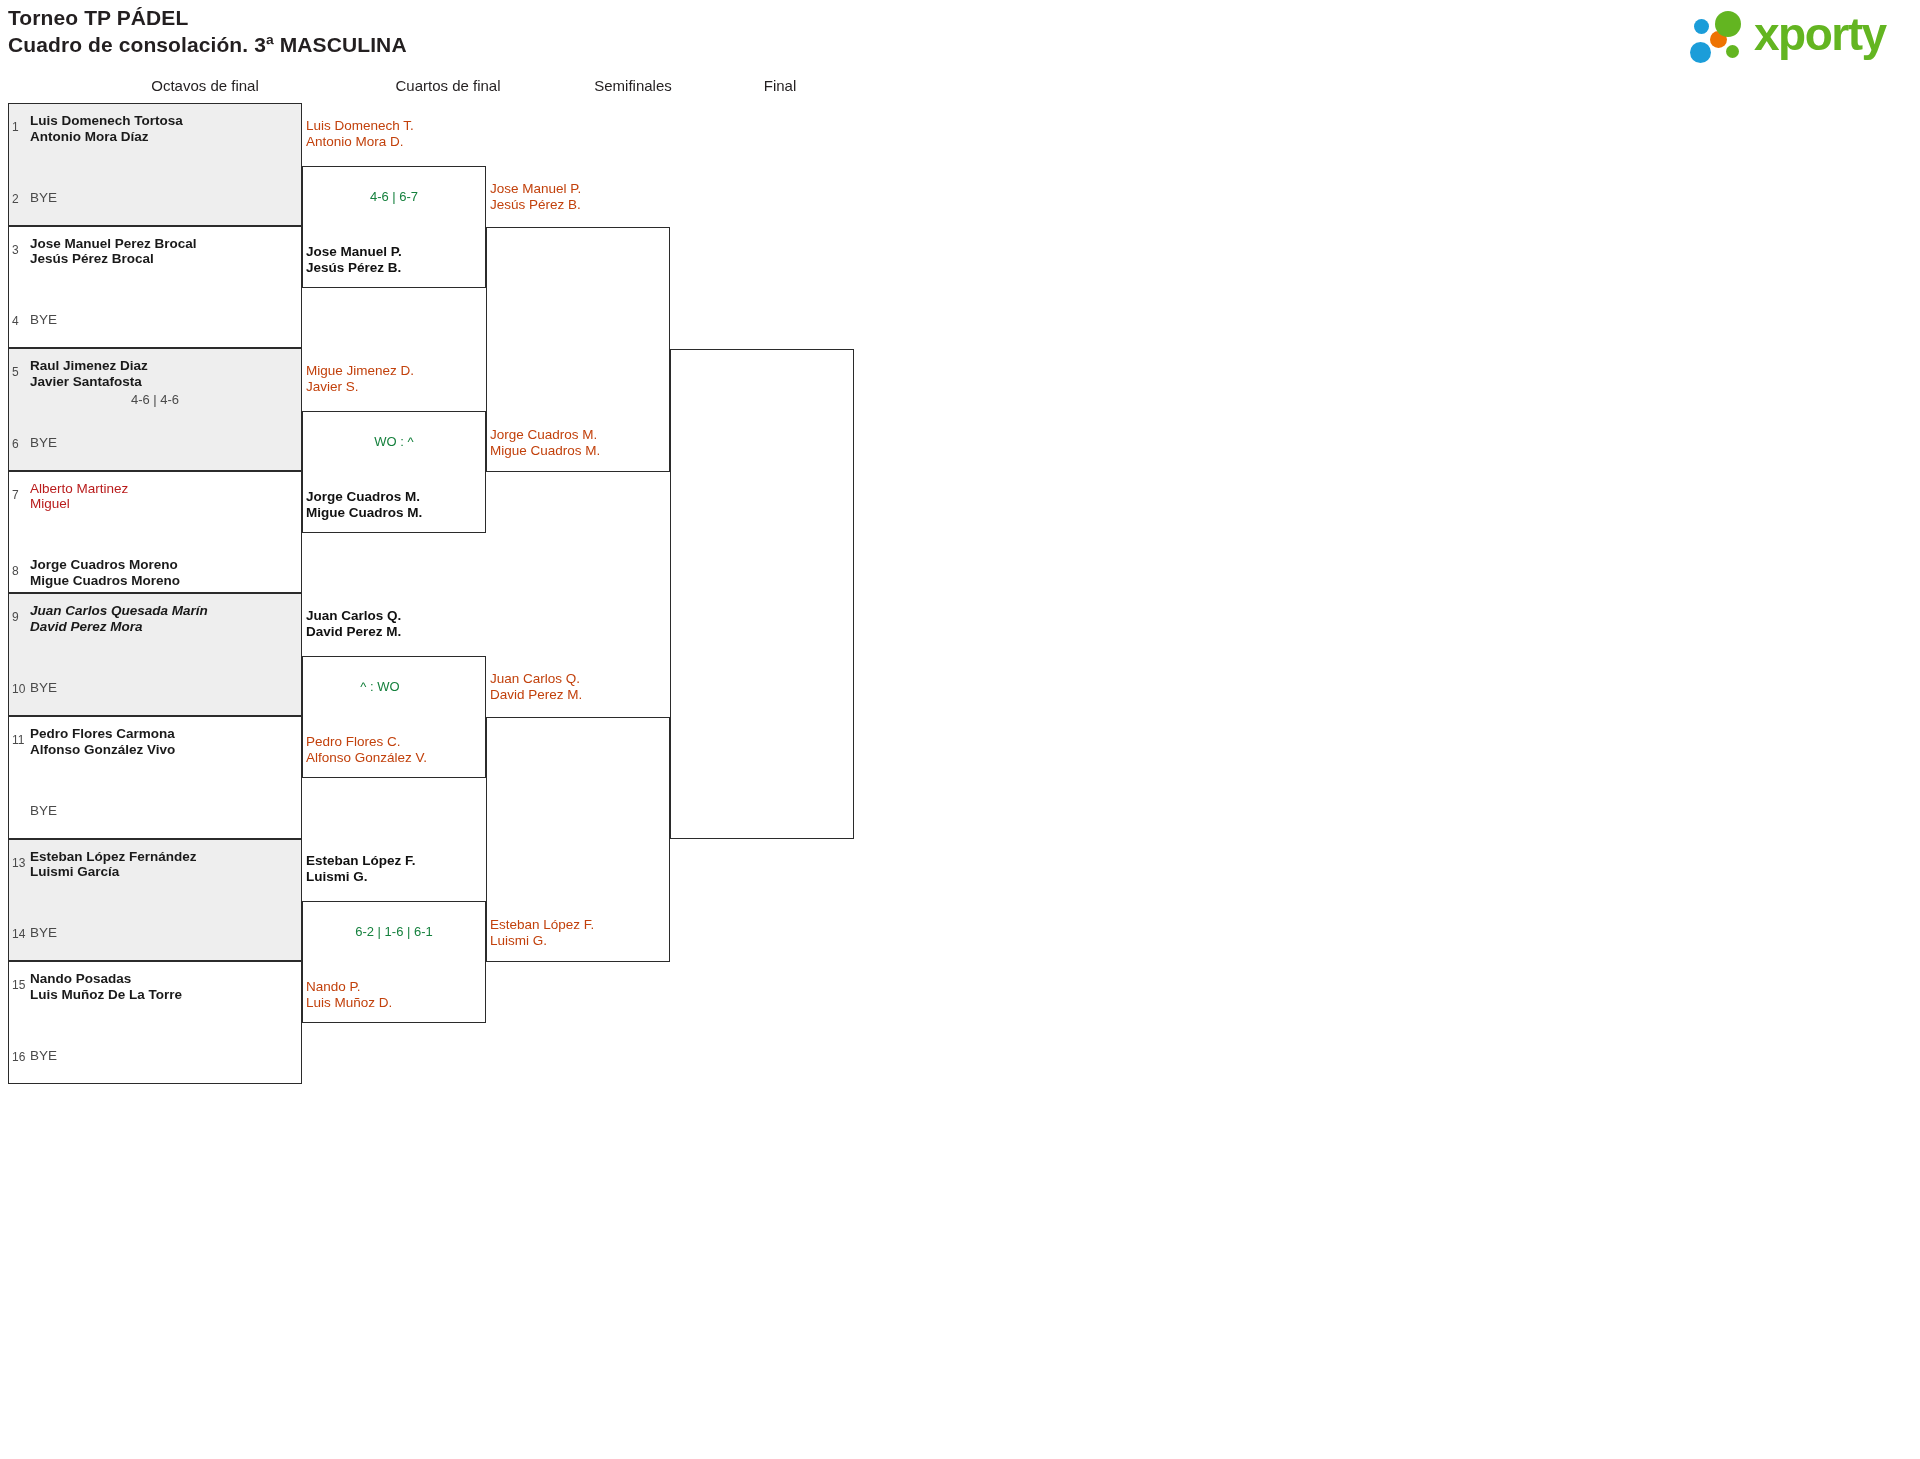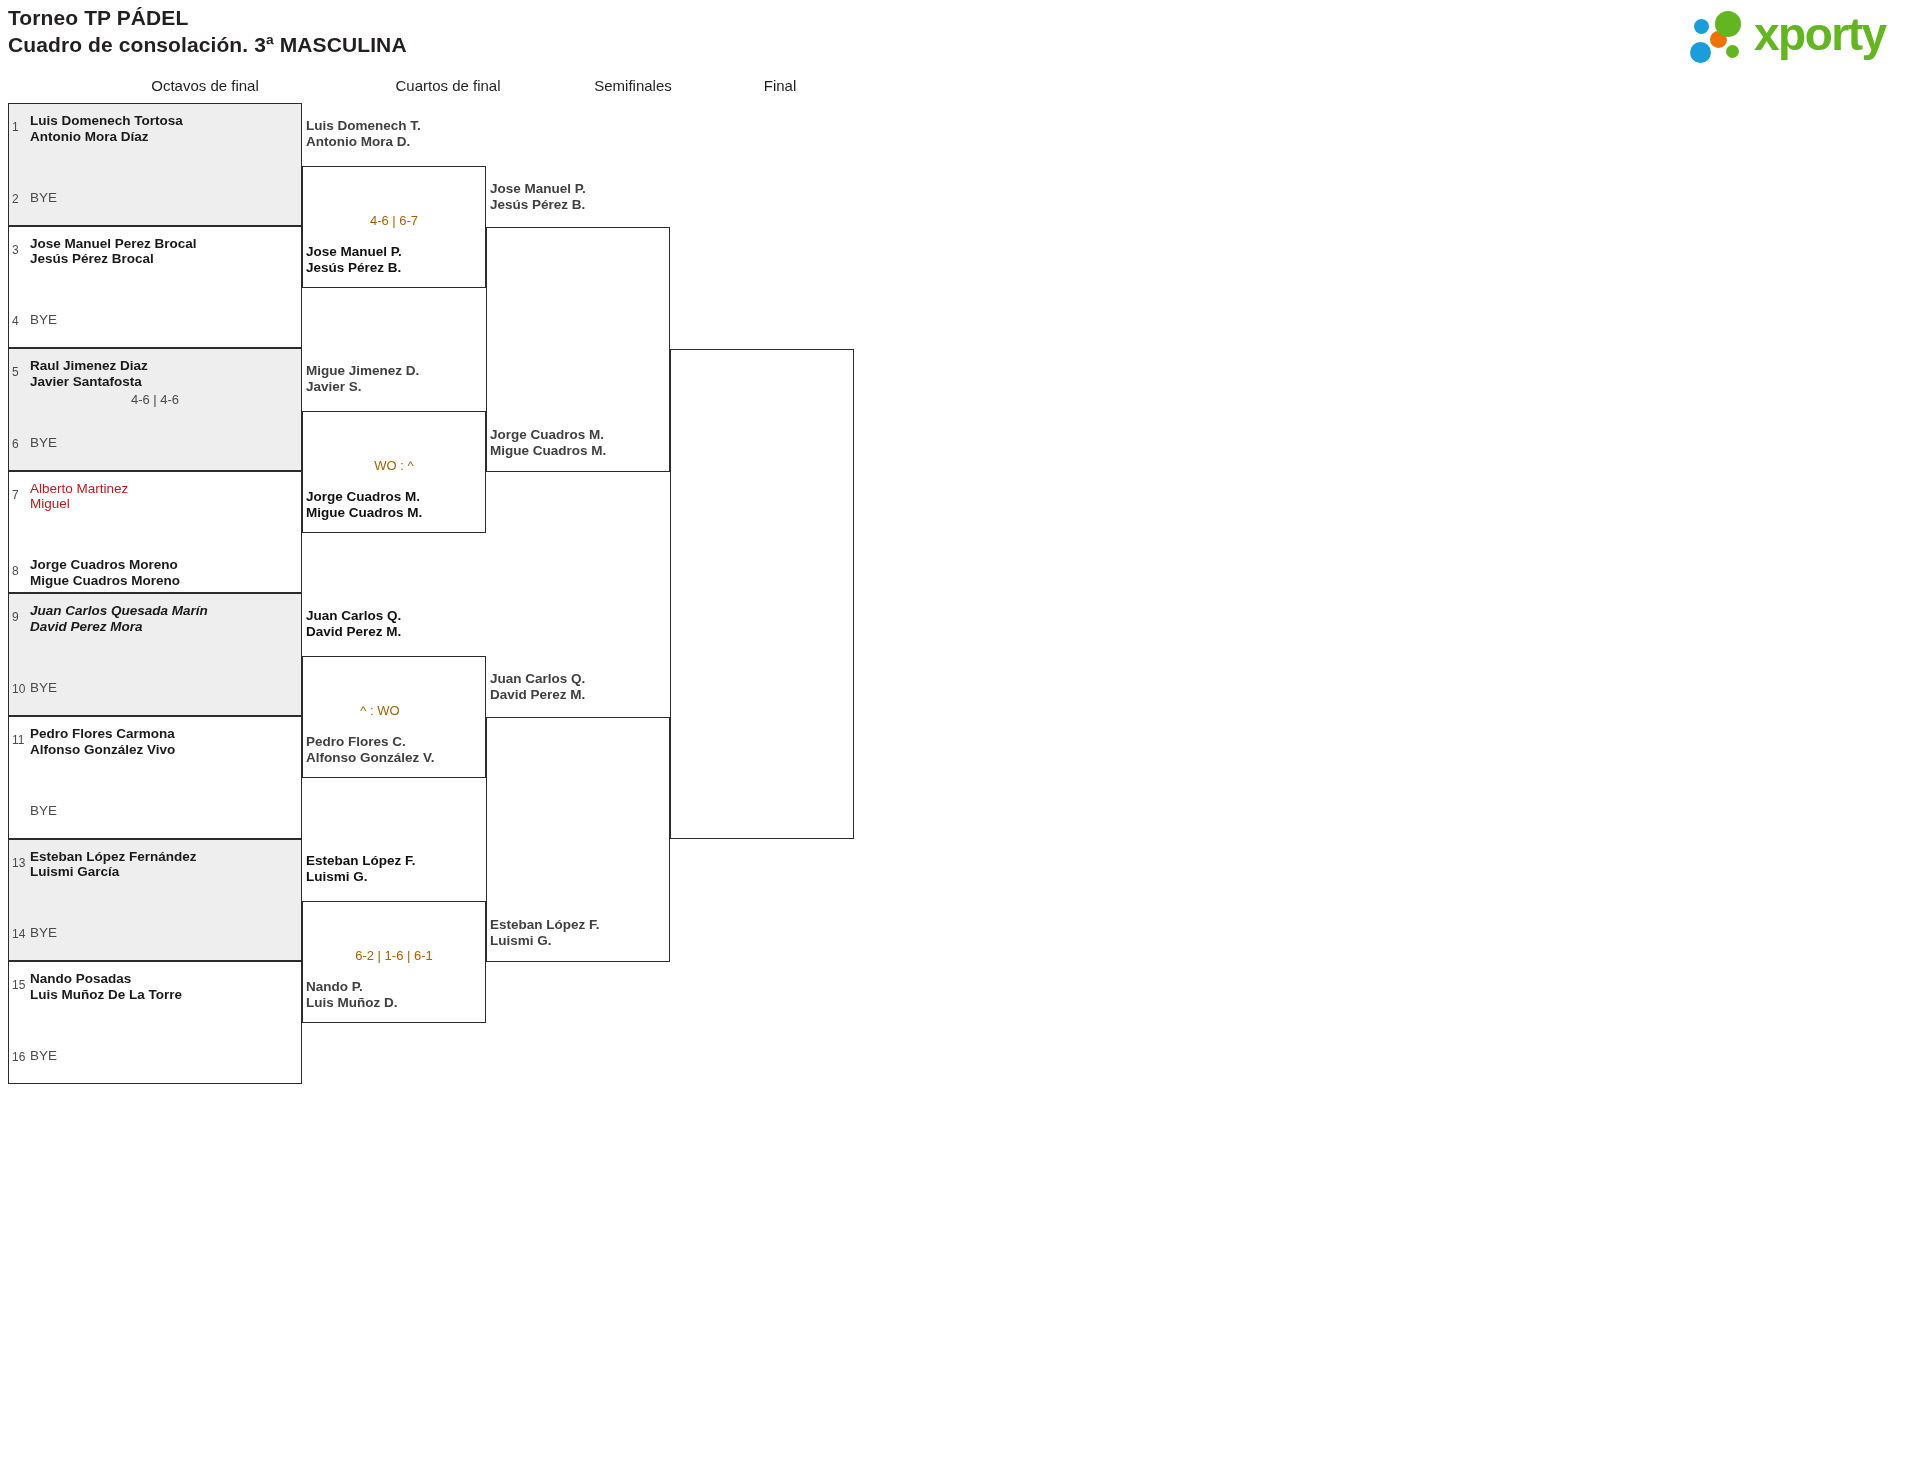--- a/index.html
+++ b/index.html
@@ -72,28 +72,28 @@
   }
 
   
   .mbox {
     position: absolute;
     border: 1px solid #2b2b2b;
     background: transparent;
   }
   .mscore {
     position: absolute;
-    font-size: 13px; color: #a16207; text-align: center; white-space: nowrap; margin-top: 24px;
+    font-size: 13px; color: #15803d; text-align: center; white-space: nowrap;
   }
   .entry {
     position: absolute;
     font-size: 13.5px; line-height: 16px; white-space: nowrap;
   }
   .entry.win { font-weight: bold; color: #111; }
-  .entry.lose { font-weight: bold; color: #404040; }
+  .entry.lose { font-weight: normal; color: #c2410c; }
   .entry .ln { display: block; }
 </style>
 </head>
 <body>
 
 <div id="page">
 
   <div class="title-block">
     <span class="title-line">Torneo TP PÁDEL</span>
     <span class="title-line">Cuadro de consolación. 3ª MASCULINA</span>

